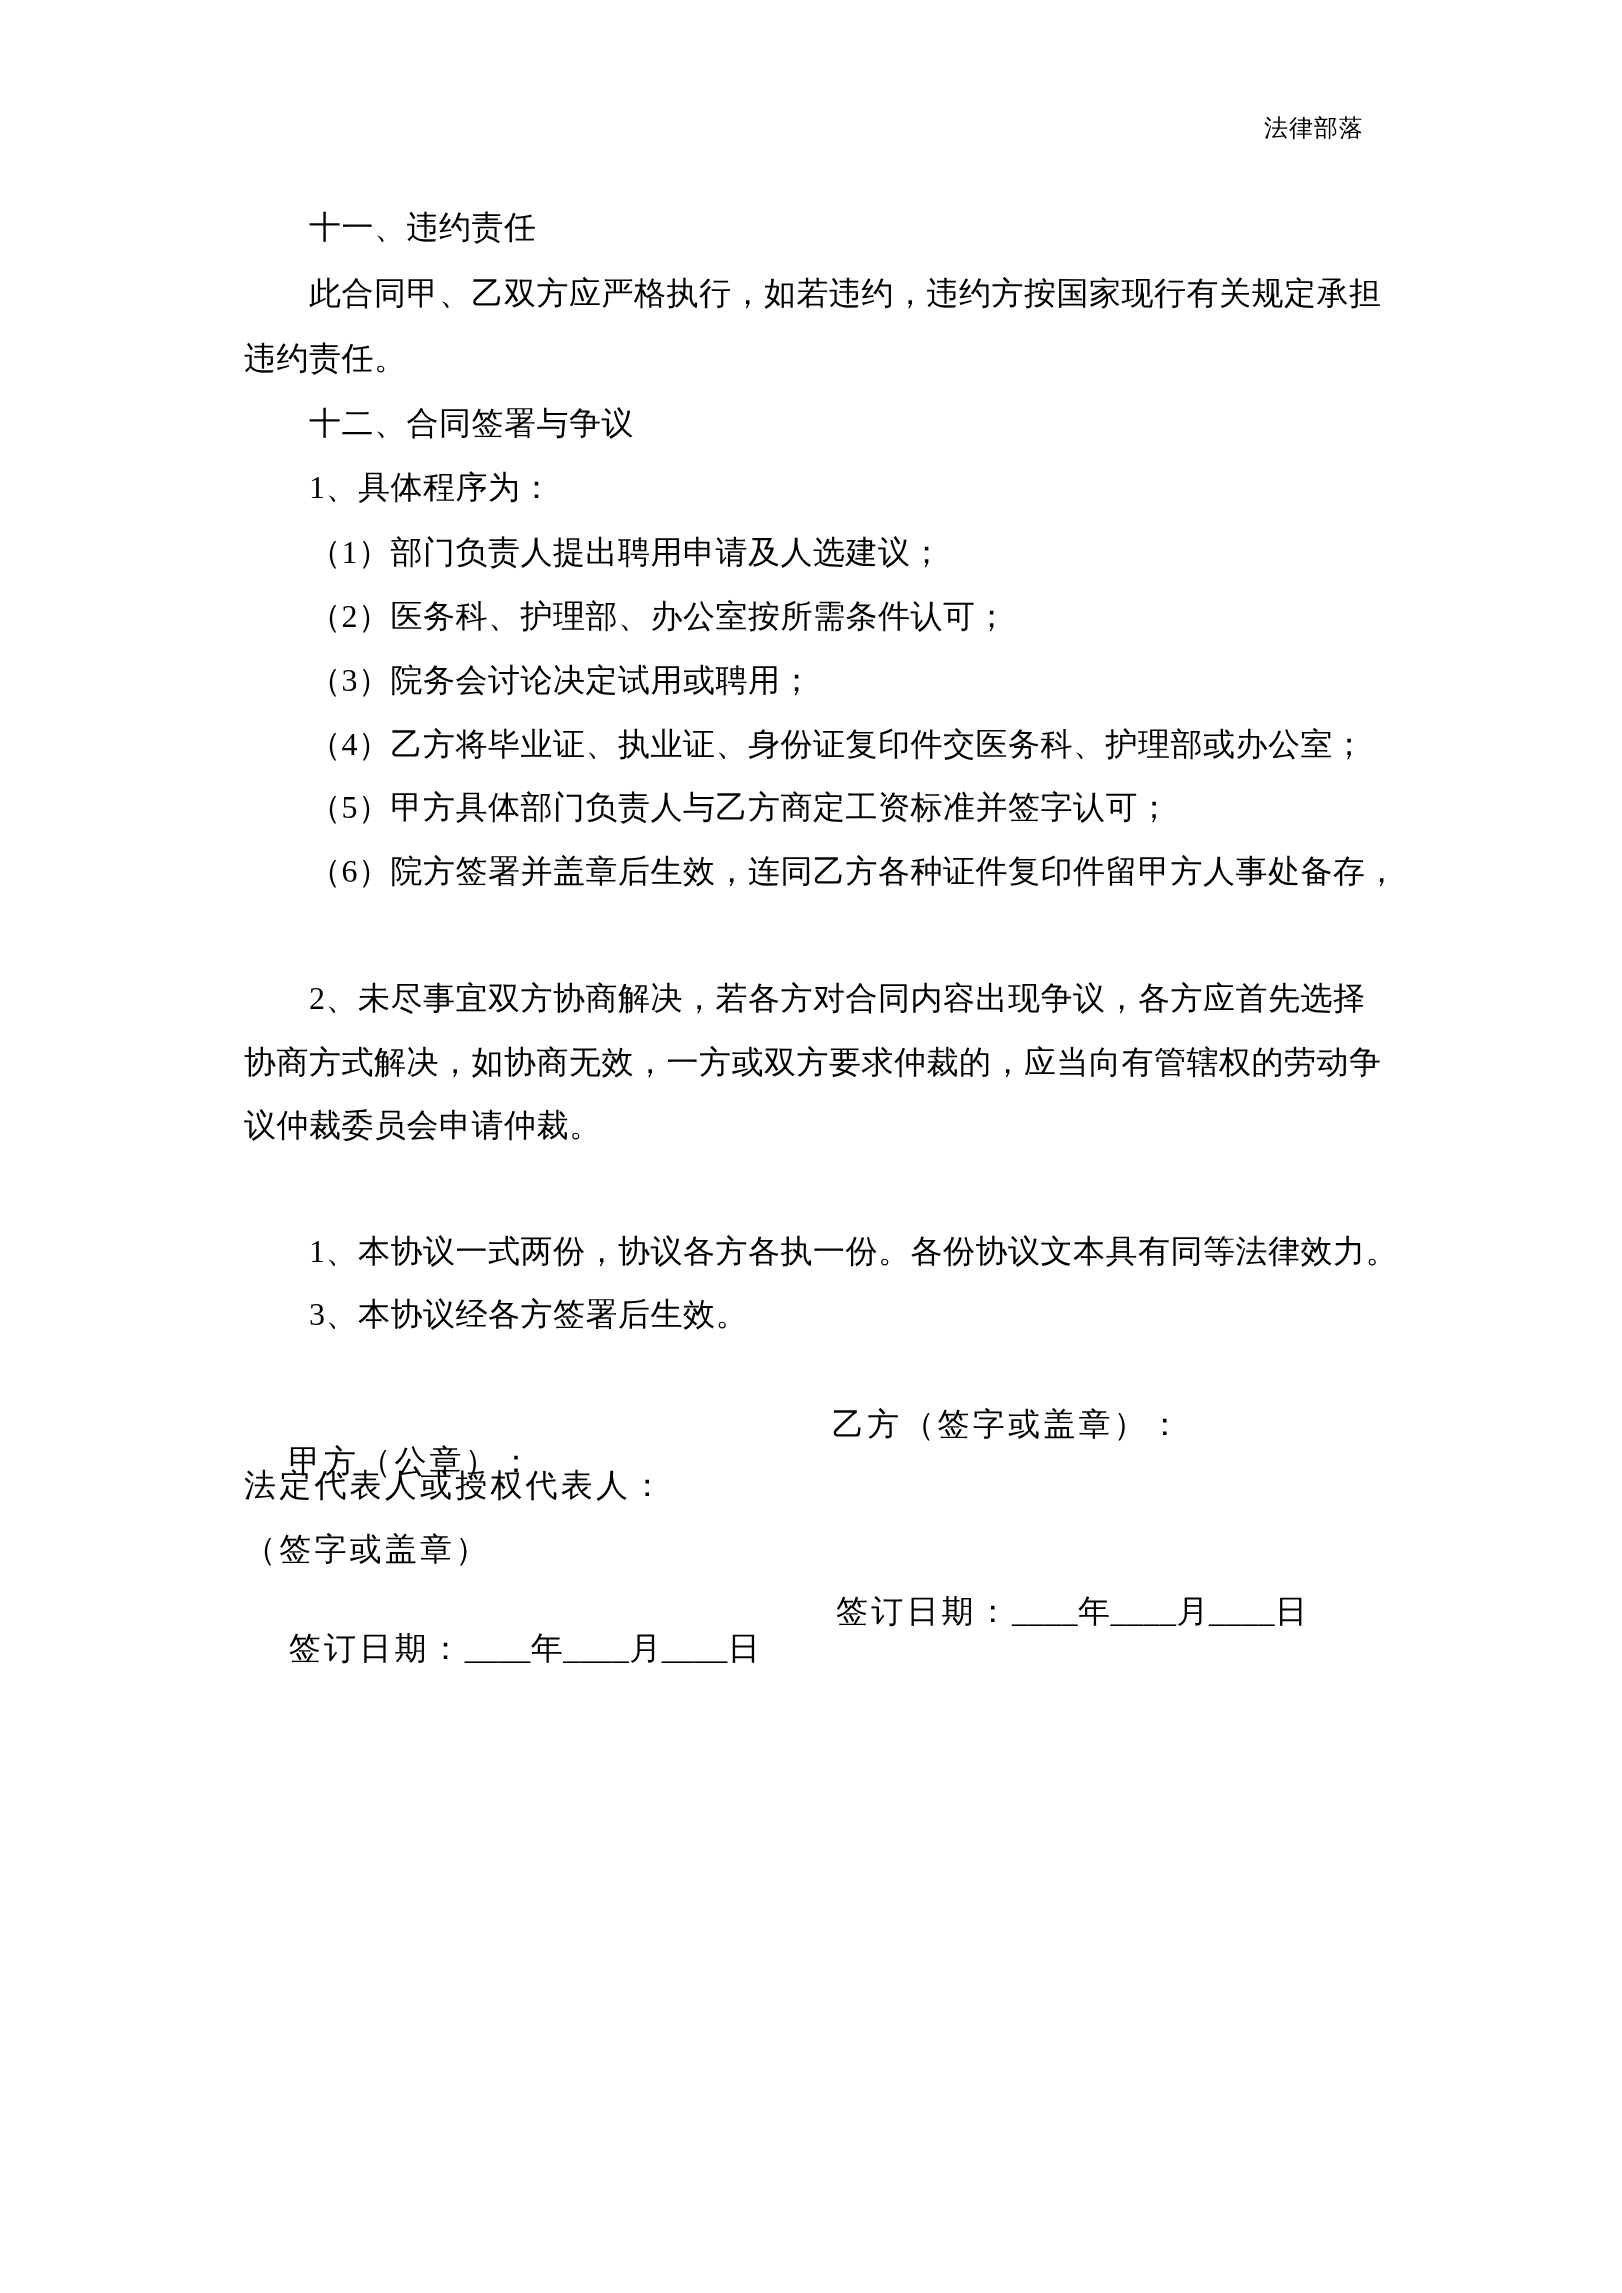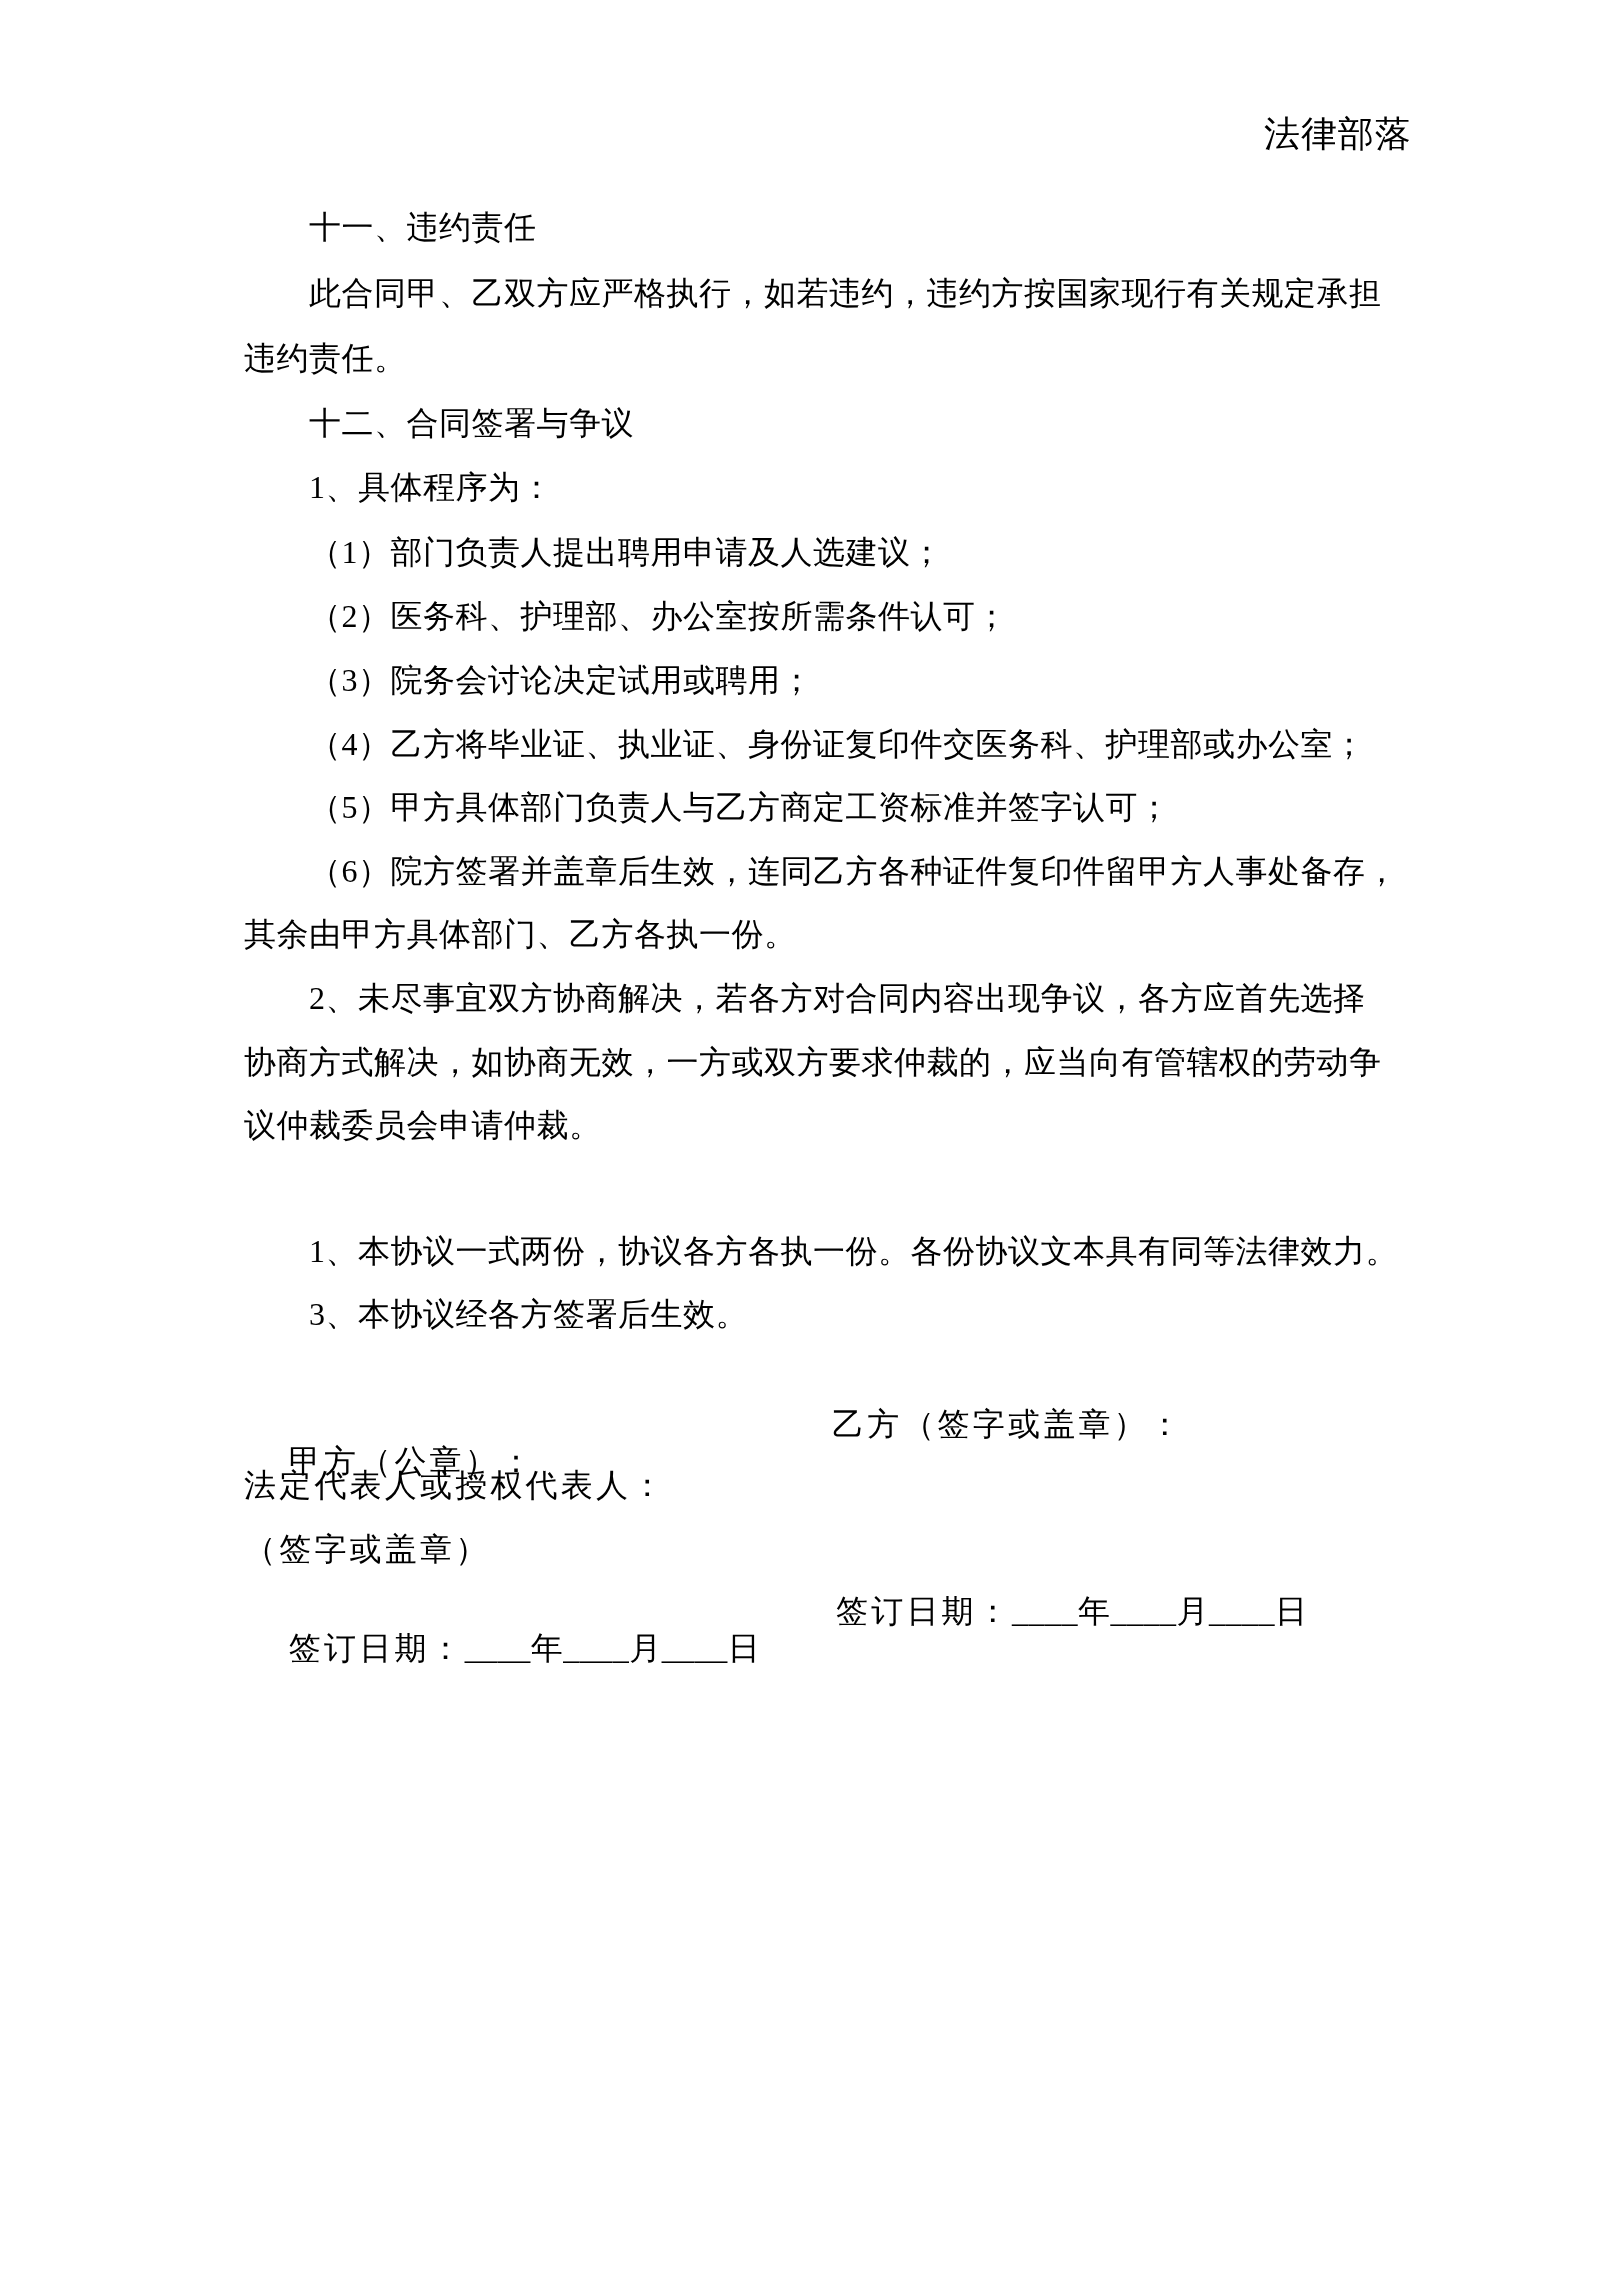--- a/index.html
+++ b/index.html
@@ -13,21 +13,21 @@
     height: 2294px;
     background: #ffffff;
     color: #000000;
     font-family: "Liberation Serif", serif;
     overflow: hidden;
   }
   .hdr {
     position: absolute;
     left: 1264px;
     top: 116px;
-    font-size: 36px;
+    font-size: 24px;
     line-height: 1;
     letter-spacing: 0.9px;
     white-space: pre;
   }
   .line {
     position: absolute;
     left: 244px;
     width: 1164px;
     font-size: 32px;
     line-height: 1.15;
@@ -58,21 +58,20 @@
   <div class="line" style="top:340px">违约责任。</div>
 
   <div class="line indent bold" style="top:405px">十二、合同签署与争议</div>
   <div class="line indent" style="top:469px">1、具体程序为：</div>
   <div class="line indent" style="top:534px">（1）部门负责人提出聘用申请及人选建议；</div>
   <div class="line indent" style="top:598px">（2）医务科、护理部、办公室按所需条件认可；</div>
   <div class="line indent" style="top:662px">（3）院务会讨论决定试用或聘用；</div>
   <div class="line indent" style="top:726px">（4）乙方将毕业证、执业证、身份证复印件交医务科、护理部或办公室；</div>
   <div class="line indent" style="top:789px">（5）甲方具体部门负责人与乙方商定工资标准并签字认可；</div>
   <div class="line indent" style="top:853px">（6）院方签署并盖章后生效，连同乙方各种证件复印件留甲方人事处备存，</div>
-  <div class="line" style="top:916px">其余由甲方具体部门、乙方各执一份。</div>
   <div class="line indent" style="top:980px">2、未尽事宜双方协商解决，若各方对合同内容出现争议，各方应首先选择</div>
   <div class="line" style="top:1044px">协商方式解决，如协商无效，一方或双方要求仲裁的，应当向有管辖权的劳动争</div>
   <div class="line" style="top:1107px">议仲裁委员会申请仲裁。</div>
 
   <div class="line indent" style="top:1233px">1、本协议一式两份，协议各方各执一份。各份协议文本具有同等法律效力。</div>
   <div class="line indent" style="top:1296px">3、本协议经各方签署后生效。</div>
 
   <div class="line sig" style="top:1406px">
     <span>甲方（公章）：</span>
     <span class="sig-right pos-party-b">乙方（签字或盖章）：</span>

